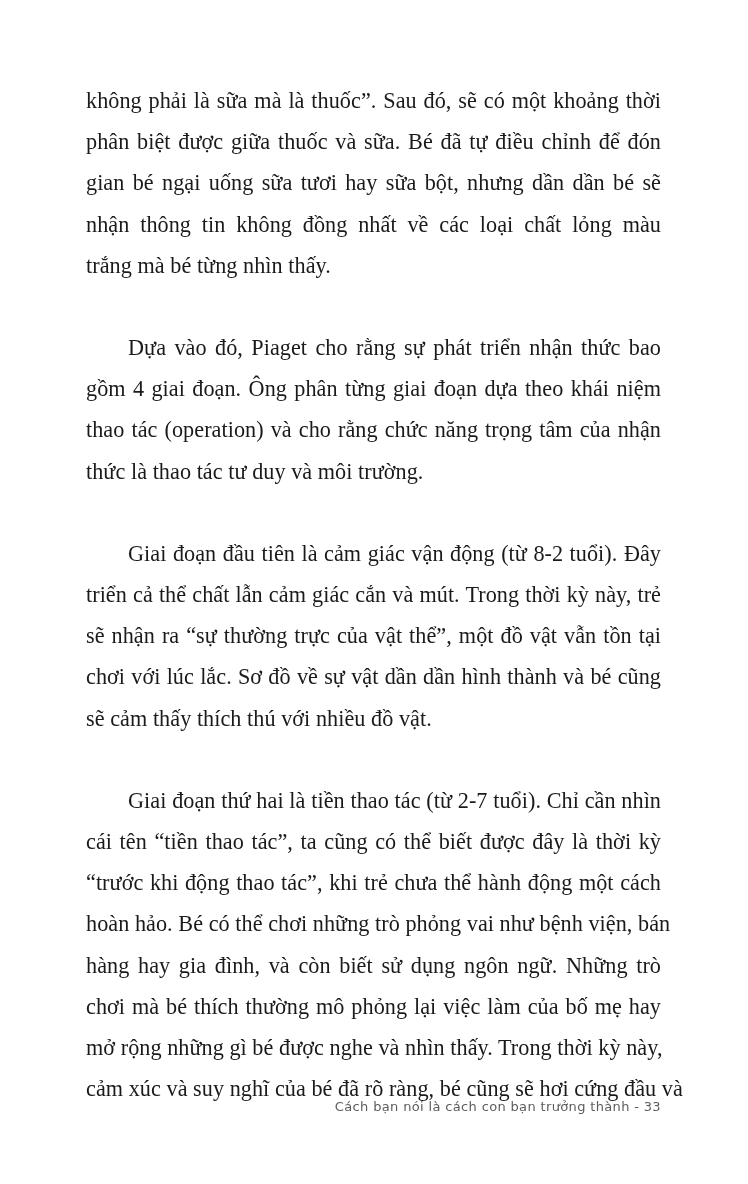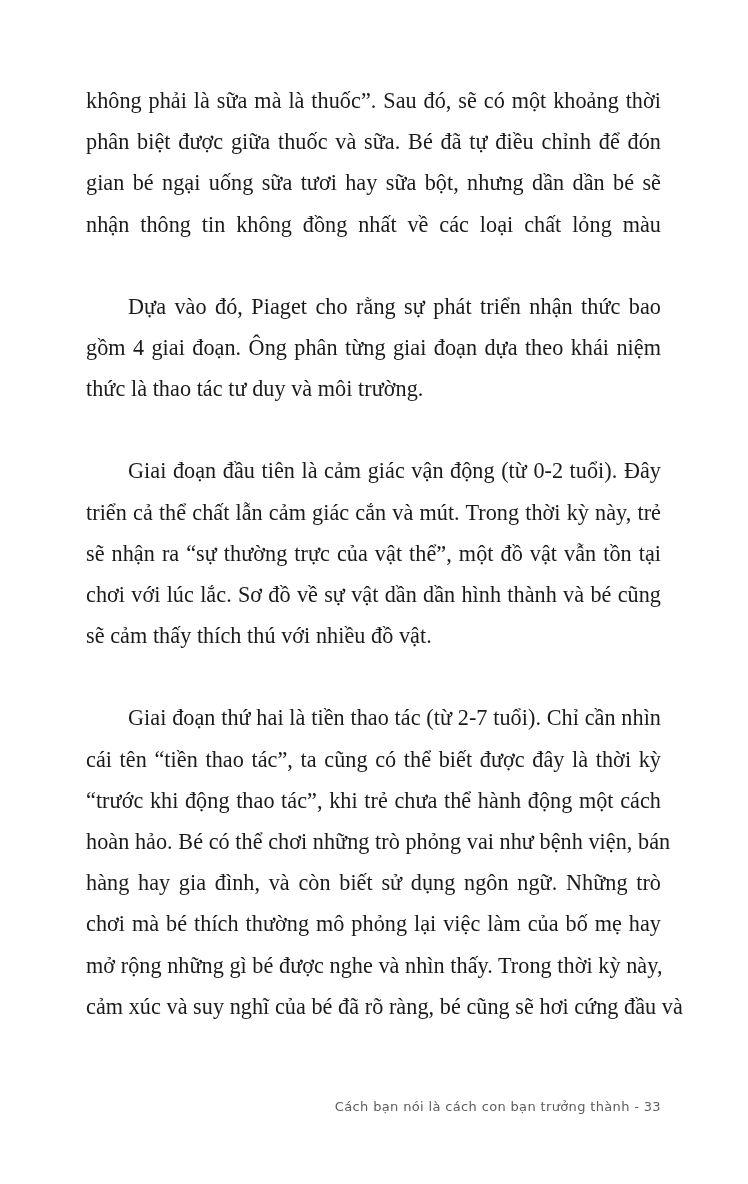--- a/index.html
+++ b/index.html
@@ -78,28 +78,30 @@
 <body>
 
 <div id="book-page">
 
   <div id="text-column">
       <p class="para">
         <span class="line">không phải là sữa mà là thuốc”. Sau đó, sẽ có một khoảng thời</span>
         <span class="line">phân biệt được giữa thuốc và sữa. Bé đã tự điều chỉnh để đón</span>
         <span class="line">gian bé ngại uống sữa tươi hay sữa bột, nhưng dần dần bé sẽ</span>
         <span class="line">nhận thông tin không đồng nhất về các loại chất lỏng màu</span>
+        <span class="line last">trắng mà bé từng nhìn thấy.</span>
       </p>
       <p class="para">
         <span class="line indent">Dựa vào đó, Piaget cho rằng sự phát triển nhận thức bao</span>
         <span class="line">gồm 4 giai đoạn. Ông phân từng giai đoạn dựa theo khái niệm</span>
+        <span class="line">thao tác (operation) và cho rằng chức năng trọng tâm của nhận</span>
         <span class="line last">thức là thao tác tư duy và môi trường.</span>
       </p>
       <p class="para">
-        <span class="line indent">Giai đoạn đầu tiên là cảm giác vận động (từ 0-2 tuổi). Đây</span>
+        <span class="line indent">Giai đoạn đầu tiên là cảm giác vận động (từ 8-2 tuổi). Đây</span>
         <span class="line">triển cả thể chất lẫn cảm giác cắn và mút. Trong thời kỳ này, trẻ</span>
         <span class="line">sẽ nhận ra “sự thường trực của vật thể”, một đồ vật vẫn tồn tại</span>
         <span class="line">chơi với lúc lắc. Sơ đồ về sự vật dần dần hình thành và bé cũng</span>
         <span class="line last">sẽ cảm thấy thích thú với nhiều đồ vật.</span>
       </p>
       <p class="para">
         <span class="line indent">Giai đoạn thứ hai là tiền thao tác (từ 2-7 tuổi). Chỉ cần nhìn</span>
         <span class="line">cái tên “tiền thao tác”, ta cũng có thể biết được đây là thời kỳ</span>
         <span class="line">“trước khi động thao tác”, khi trẻ chưa thể hành động một cách</span>
         <span class="line">hoàn hảo. Bé có thể chơi những trò phỏng vai như bệnh viện, bán</span>

